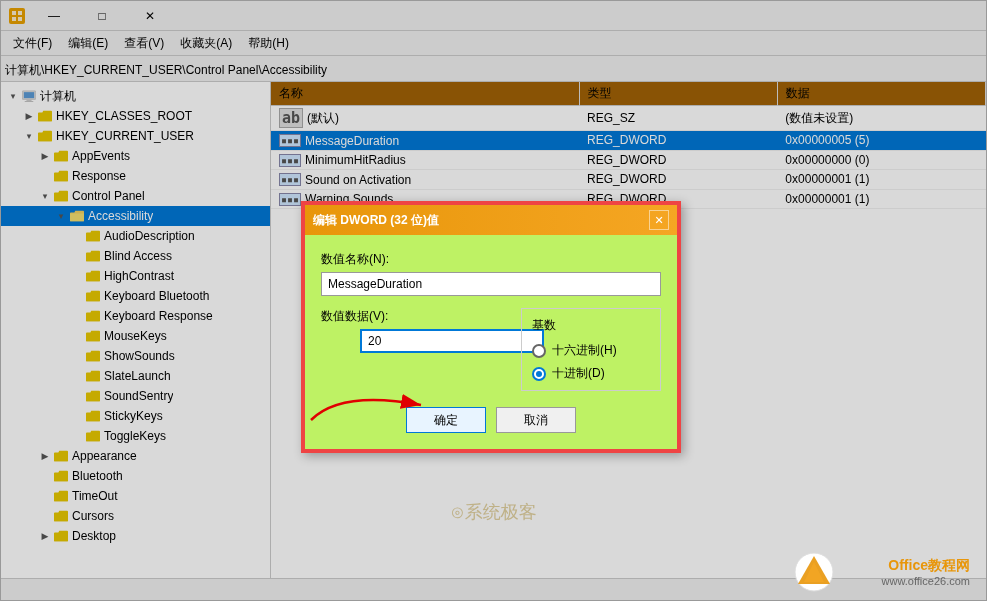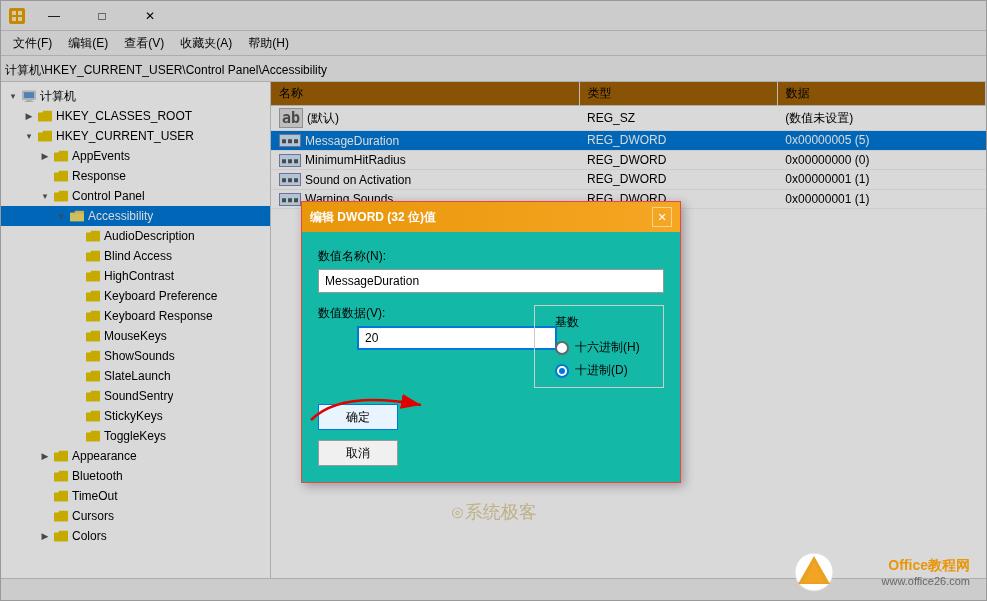--- a/index.html
+++ b/index.html
@@ -227,22 +227,22 @@
       position: absolute;
       top: 0; left: 0; right: 0; bottom: 0;
       background: rgba(0,0,0,0.15);
       display: flex;
       align-items: center;
       justify-content: center;
       z-index: 100;
     }
 
     .dialog {
-      background: #14b8a6;
-      border: 1px solid #ef4444;
+      background: #bef264;
+      border: 4px solid #ef4444;
       box-shadow: 3px 3px 10px rgba(0,0,0,0.3);
       width: 380px;
       position: absolute;
       top: 200px;
       left: 300px;
     }
 
     .dialog-titlebar {
       height: 30px;
       background: linear-gradient(to right, #e8960a, #f5a623);
@@ -303,23 +303,23 @@
       gap: 16px;
       align-items: flex-start;
       margin-bottom: 16px;
     }
 
     .value-section {
       flex: 1;
     }
 
     .base-section {
-      width: 130px;
+      width: 140px;
       border: 1px solid #ccc;
-      padding: 8px 20px;
+      padding: 8px 10px;
     }
 
     .base-title {
       font-size: 12px;
       color: #000;
       margin-bottom: 8px;
     }
 
     .radio-group {
       display: flex;
@@ -357,21 +357,20 @@
       height: 6px;
       border-radius: 50%;
       background: #0078d7;
     }
 
     .dialog-buttons {
       display: flex;
       justify-content: center;
       gap: 10px;
       margin-top: 4px;
-      flex-direction: column;
     }
 
     .dialog-btn {
       width: 80px;
       height: 26px;
       border: 1px solid #999;
       background: #f0f0f0;
       cursor: pointer;
       font-size: 12px;
       color: #000;
@@ -596,21 +595,21 @@
       </div>
 
       <div class="tree-item indent-4">
         <div class="expand-btn" style="visibility:hidden">▶</div>
         <div class="folder-icon folder-yellow">
           <svg viewBox="0 0 16 12" xmlns="http://www.w3.org/2000/svg">
             <path d="M0 3 Q0 2 1 2 L5 2 L6 0 L15 0 Q16 0 16 1 L16 11 Q16 12 15 12 L1 12 Q0 12 0 11 Z" fill="#e8c800"></path>
             <path d="M0 3 L16 3 L16 11 Q16 12 15 12 L1 12 Q0 12 0 11 Z" fill="#f5d800"></path>
           </svg>
         </div>
-        <span class="tree-label">Keyboard Preference</span>
+        <span class="tree-label">Keyboard Bluetooth</span>
       </div>
 
       <div class="tree-item indent-4">
         <div class="expand-btn" style="visibility:hidden">▶</div>
         <div class="folder-icon folder-yellow">
           <svg viewBox="0 0 16 12" xmlns="http://www.w3.org/2000/svg">
             <path d="M0 3 Q0 2 1 2 L5 2 L6 0 L15 0 Q16 0 16 1 L16 11 Q16 12 15 12 L1 12 Q0 12 0 11 Z" fill="#e8c800"></path>
             <path d="M0 3 L16 3 L16 11 Q16 12 15 12 L1 12 Q0 12 0 11 Z" fill="#f5d800"></path>
           </svg>
         </div>
@@ -730,21 +729,21 @@
       </div>
 
       <div class="tree-item indent-2">
         <div class="expand-btn">▶</div>
         <div class="folder-icon folder-yellow">
           <svg viewBox="0 0 16 12" xmlns="http://www.w3.org/2000/svg">
             <path d="M0 3 Q0 2 1 2 L5 2 L6 0 L15 0 Q16 0 16 1 L16 11 Q16 12 15 12 L1 12 Q0 12 0 11 Z" fill="#e8c800"></path>
             <path d="M0 3 L16 3 L16 11 Q16 12 15 12 L1 12 Q0 12 0 11 Z" fill="#f5d800"></path>
           </svg>
         </div>
-        <span class="tree-label">Colors</span>
+        <span class="tree-label">Desktop</span>
       </div>
 
     </div>
 
     <div class="values-panel">
       <table class="values-table">
         <thead>
           <tr>
             <th>名称</th>
             <th>类型</th>

